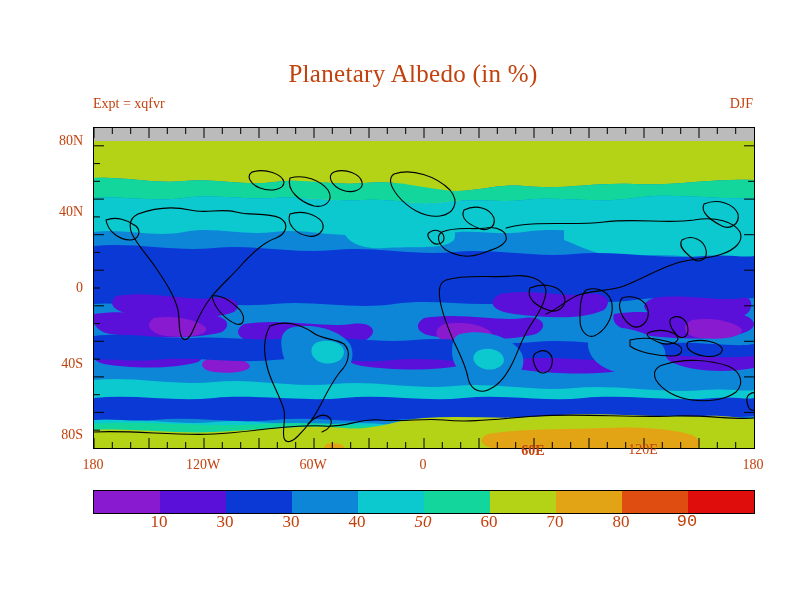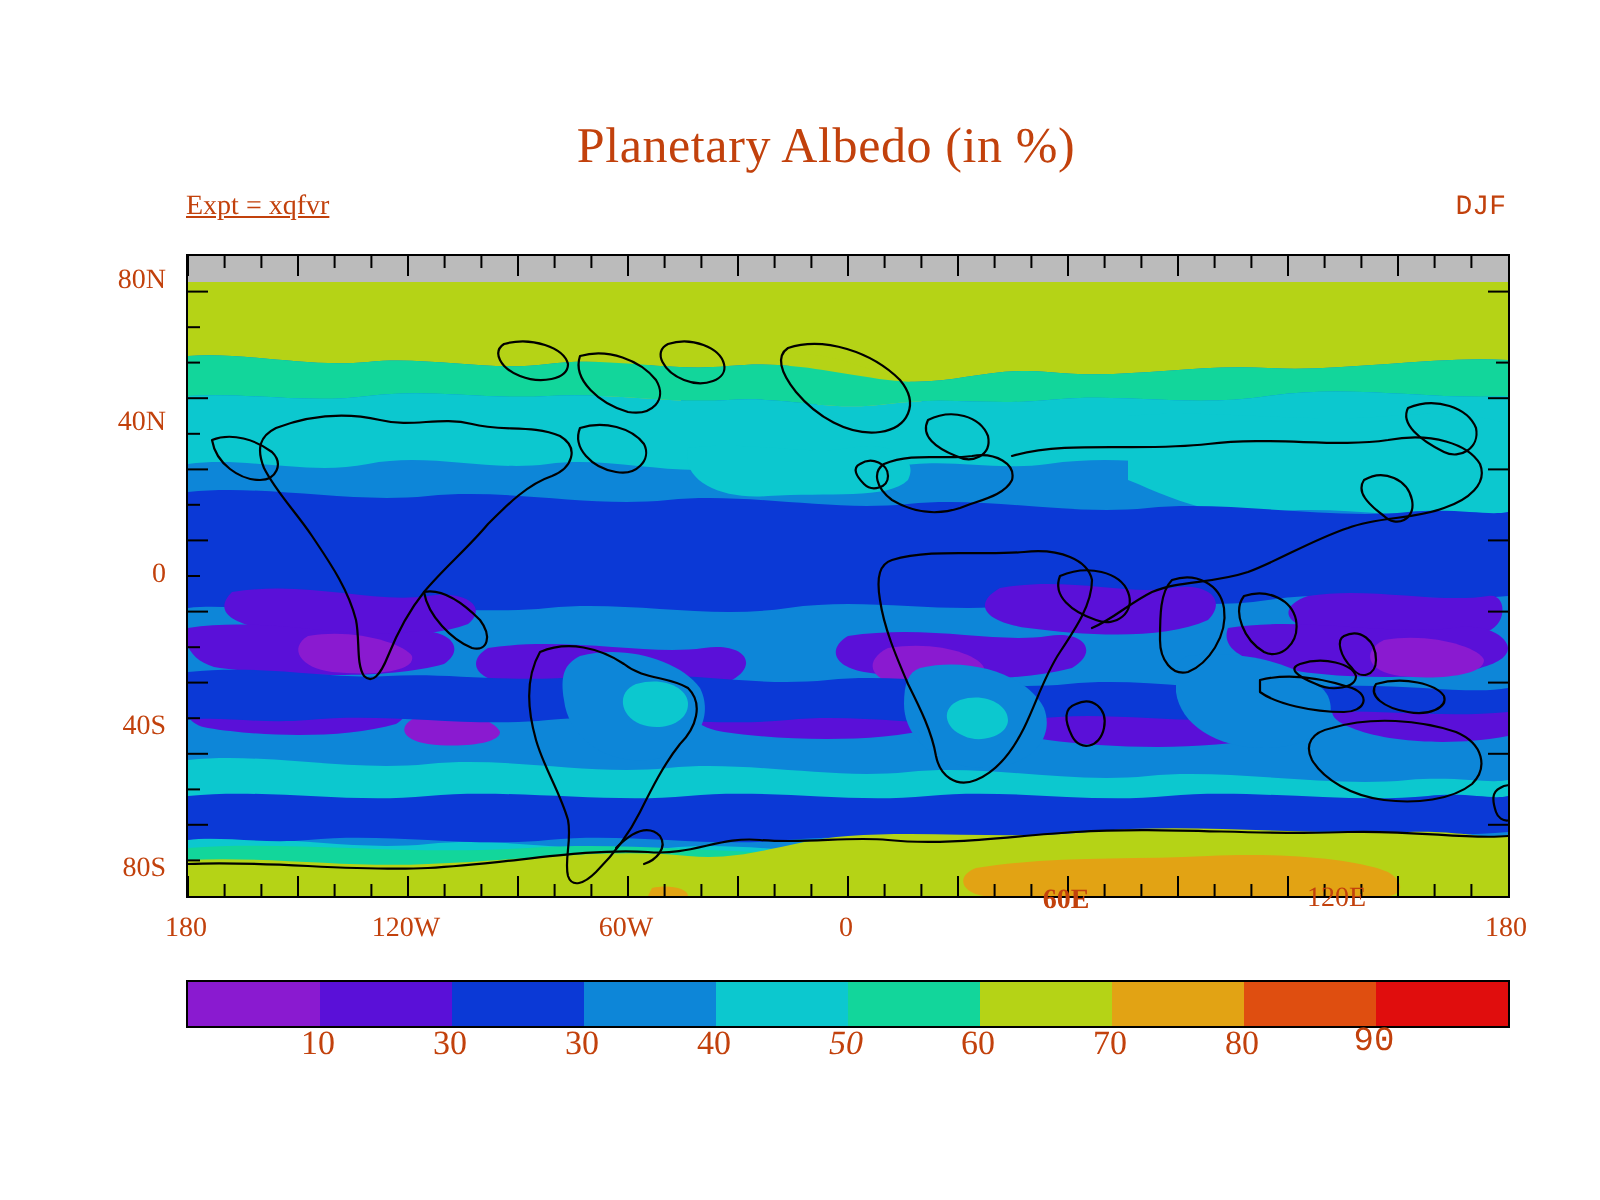--- a/index.html
+++ b/index.html
@@ -35,30 +35,28 @@
     width: 800px;
     text-align: center;
     font-size: 14px;
   }
   #expt-label {
     position: absolute;
     left: 80px;
     top: 96px;
     font-size: 14px;
     text-align: left;
-    text-decoration: underline;
   }
   #season-label {
     position: absolute;
     left: 640px;
     top: 96px;
     width: 100px;
     font-size: 14px;
     text-align: right;
-    font-family: Liberation Mono, monospace;
   }
 
   
   #plot-frame {
     position: absolute;
     left: 80px;
     top: 127px;
     width: 660px;
     height: 320px;
     border: 1px solid #000000;
@@ -447,21 +445,21 @@
         </g>
       </g>
     </svg>
   </div>
 
   <div class="xtick-label" style="left:40px;  top:458px;">180</div>
   <div class="xtick-label" style="left:150px; top:458px;">120W</div>
   <div class="xtick-label" style="left:260px; top:458px;">60W</div>
   <div class="xtick-label" style="left:370px; top:458px;">0</div>
   <div class="xtick-label" style="left:480px; top:444px;font-weight:bold;">60E</div>
-  <div class="xtick-label" style="left:590px; top:443px;text-align:right;">120E</div>
+  <div class="xtick-label" style="left:590px; top:443px;">120E</div>
   <div class="xtick-label" style="left:700px; top:458px;">180</div>
 
   <div id="colorbar-frame">
     <div class="cbar-cell" style="background:#8a1ad0;"></div>
     <div class="cbar-cell" style="background:#5a10d8;"></div>
     <div class="cbar-cell" style="background:#0b39d6;"></div>
     <div class="cbar-cell" style="background:#0d86d8;"></div>
     <div class="cbar-cell" style="background:#0cc8cf;"></div>
     <div class="cbar-cell" style="background:#12d69b;"></div>
     <div class="cbar-cell" style="background:#b5d316;"></div>

